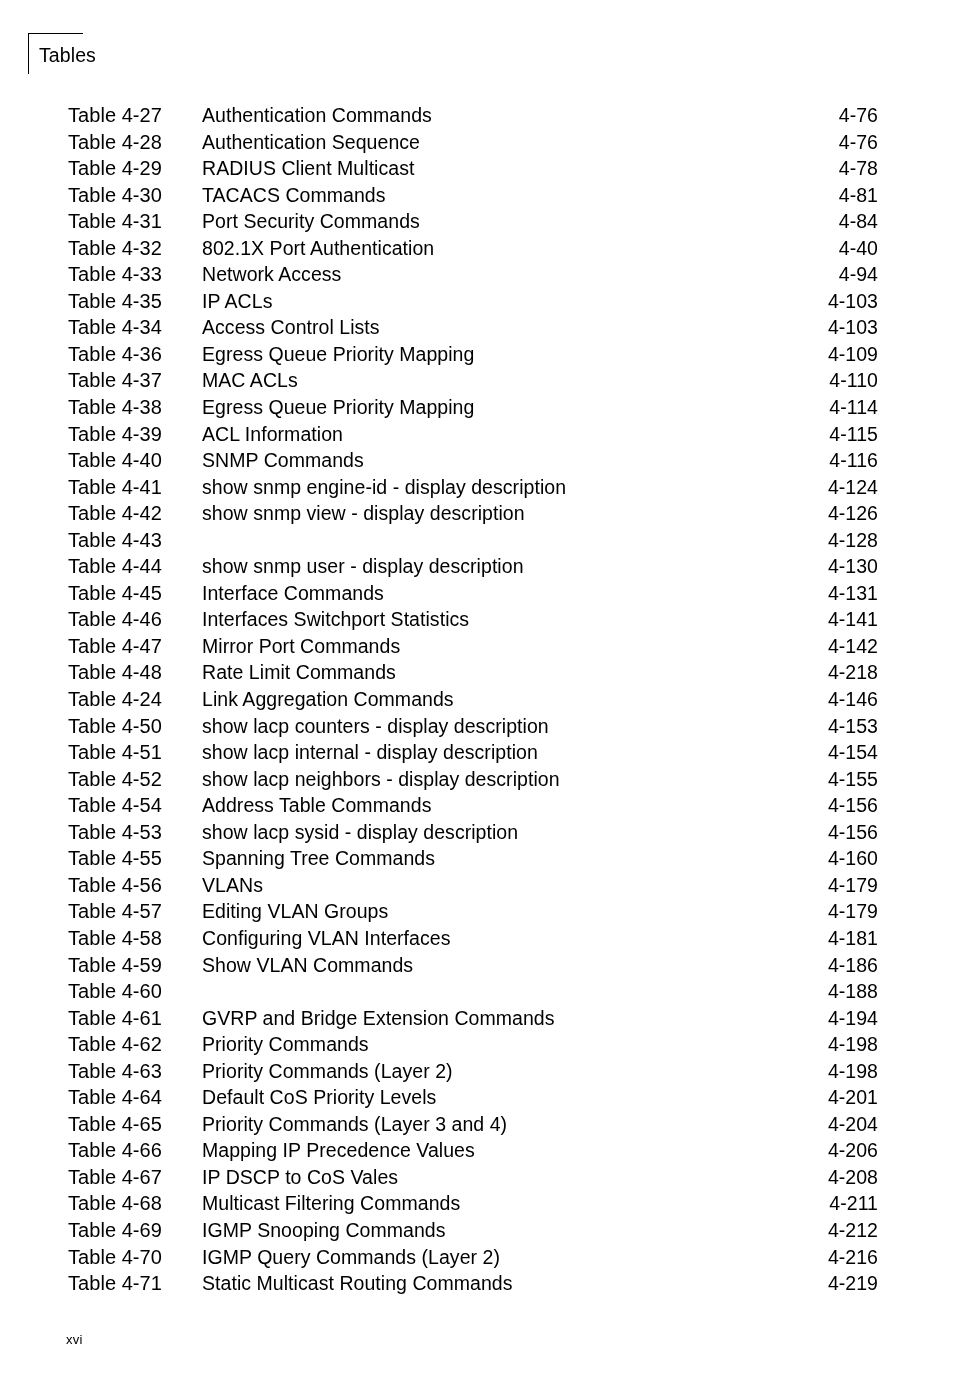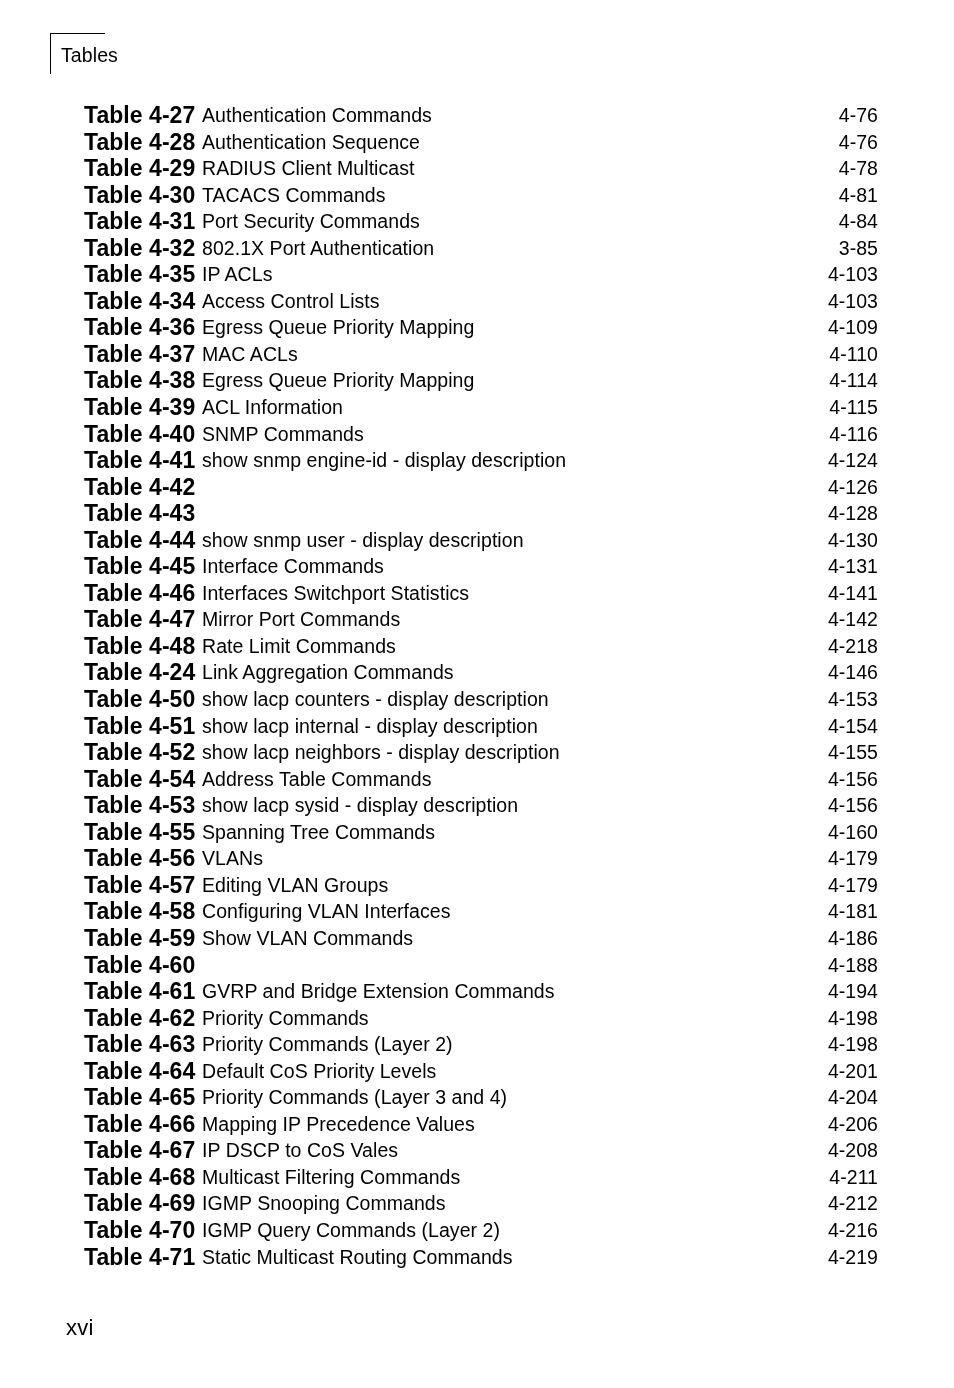--- a/index.html
+++ b/index.html
@@ -15,21 +15,21 @@
     position: relative;
     width: 954px;
     height: 1388px;
     background: #ffffff;
     overflow: hidden;
   }
 
   
   .header {
     position: absolute;
-    left: 50px;
+    left: 28px;
     top: 33px;
     width: 300px;
     height: 48px;
   }
   .header-rule-top {
     position: absolute;
     left: 0;
     top: 0;
     width: 55px;
     height: 0;
@@ -61,25 +61,24 @@
     width: 810px;
   }
   .toc-row {
     position: relative;
     height: 26.55px;
     line-height: 26.55px;
     white-space: nowrap;
   }
   .toc-label {
     position: absolute;
-    left: 16px;
-    top: 0;
-    font-size: 23px;
+    left: 0;
+    top: 0;
+    font-size: 20px;
     letter-spacing: 0.05px;
-    font-weight: bold;
   }
   .toc-title {
     position: absolute;
     left: 134px;
     top: 0;
     font-size: 19.5px;
     letter-spacing: 0.05px;
   }
   .toc-page {
     position: absolute;
@@ -90,23 +89,24 @@
     text-align: center;
   }
 
   
   .footer {
     position: absolute;
     left: 66px;
     top: 1316px;
   }
   .footer-folio {
-    font-size: 22px;
+    font-size: 13px;
     line-height: 24px;
     letter-spacing: 0.2px;
+    margin-top: 12px;
   }
 </style>
 </head>
 <body>
 
 <div class="page">
 
   <div class="header">
     <div class="header-rule-top"></div>
     <div class="header-rule-left"></div>
@@ -135,21 +135,26 @@
         <span class="toc-page">4-81</span>
       </div>
       <div class="toc-row">
         <span class="toc-label">Table 4-31</span>
         <span class="toc-title">Port Security Commands</span>
         <span class="toc-page">4-84</span>
       </div>
       <div class="toc-row">
         <span class="toc-label">Table 4-32</span>
         <span class="toc-title">802.1X Port Authentication</span>
-        <span class="toc-page">3-85</span>
+        <span class="toc-page">4-40</span>
+      </div>
+      <div class="toc-row">
+        <span class="toc-label">Table 4-33</span>
+        <span class="toc-title">Network Access</span>
+        <span class="toc-page">4-94</span>
       </div>
       <div class="toc-row">
         <span class="toc-label">Table 4-35</span>
         <span class="toc-title">IP ACLs</span>
         <span class="toc-page">4-103</span>
       </div>
       <div class="toc-row">
         <span class="toc-label">Table 4-34</span>
         <span class="toc-title">Access Control Lists</span>
         <span class="toc-page">4-103</span>
@@ -179,20 +184,21 @@
         <span class="toc-title">SNMP Commands</span>
         <span class="toc-page">4-116</span>
       </div>
       <div class="toc-row">
         <span class="toc-label">Table 4-41</span>
         <span class="toc-title">show snmp engine-id - display description</span>
         <span class="toc-page">4-124</span>
       </div>
       <div class="toc-row">
         <span class="toc-label">Table 4-42</span>
+        <span class="toc-title">show snmp view - display description</span>
         <span class="toc-page">4-126</span>
       </div>
       <div class="toc-row">
         <span class="toc-label">Table 4-43</span>
         <span class="toc-page">4-128</span>
       </div>
       <div class="toc-row">
         <span class="toc-label">Table 4-44</span>
         <span class="toc-title">show snmp user - display description</span>
         <span class="toc-page">4-130</span>

